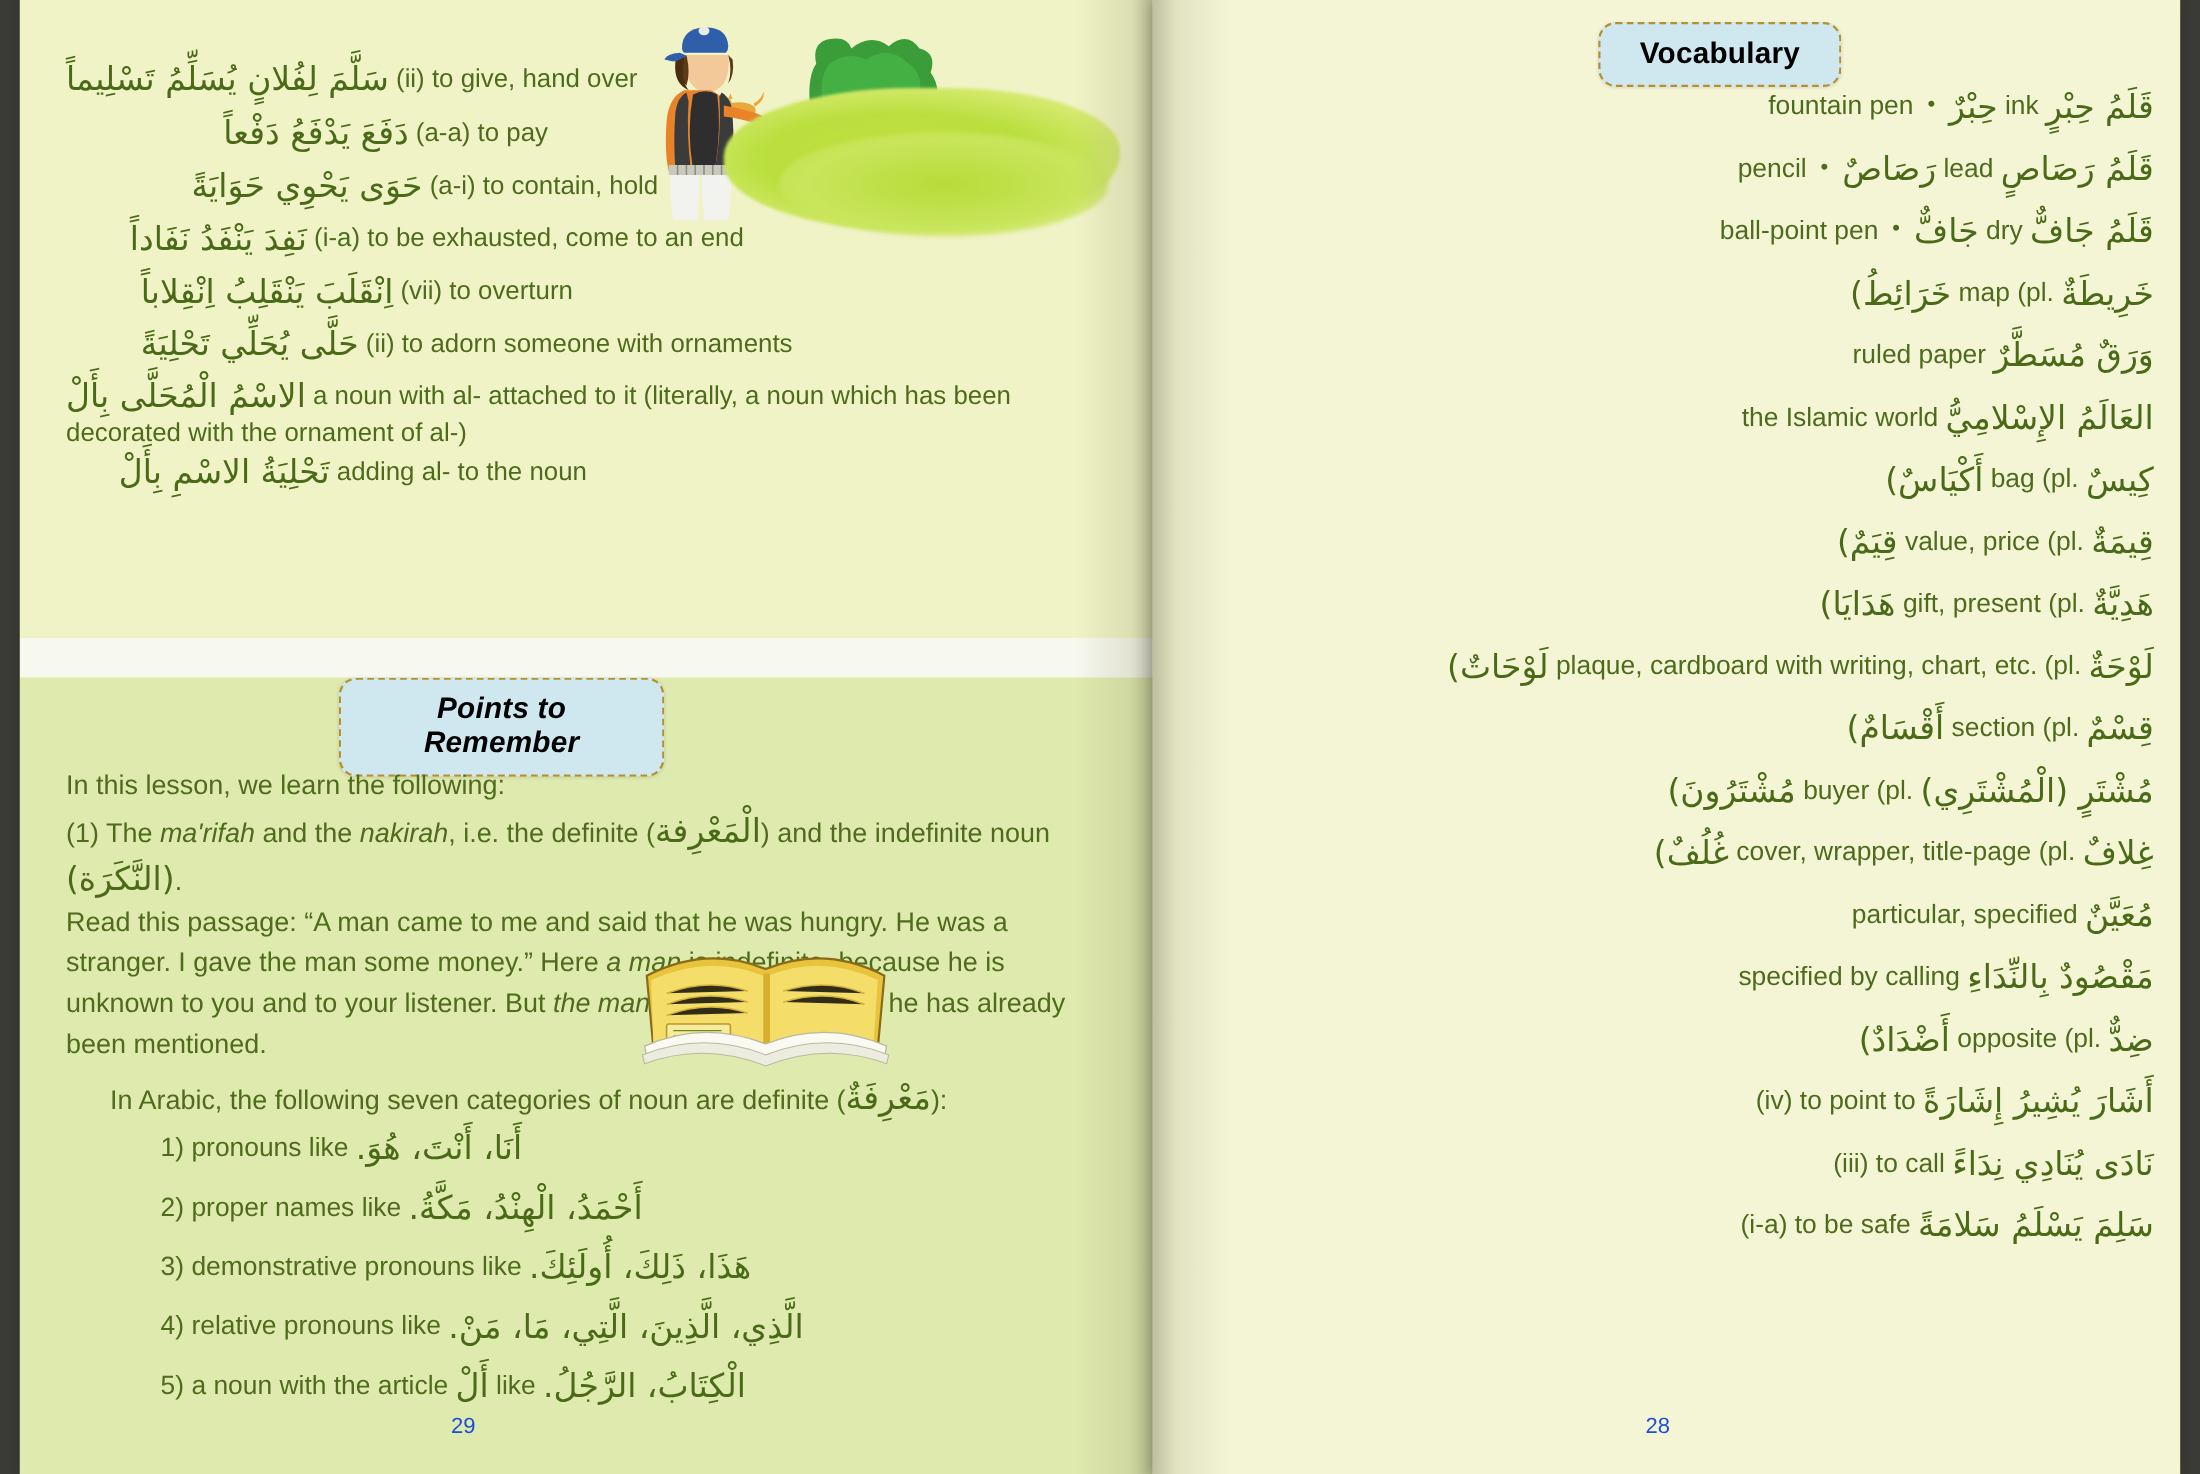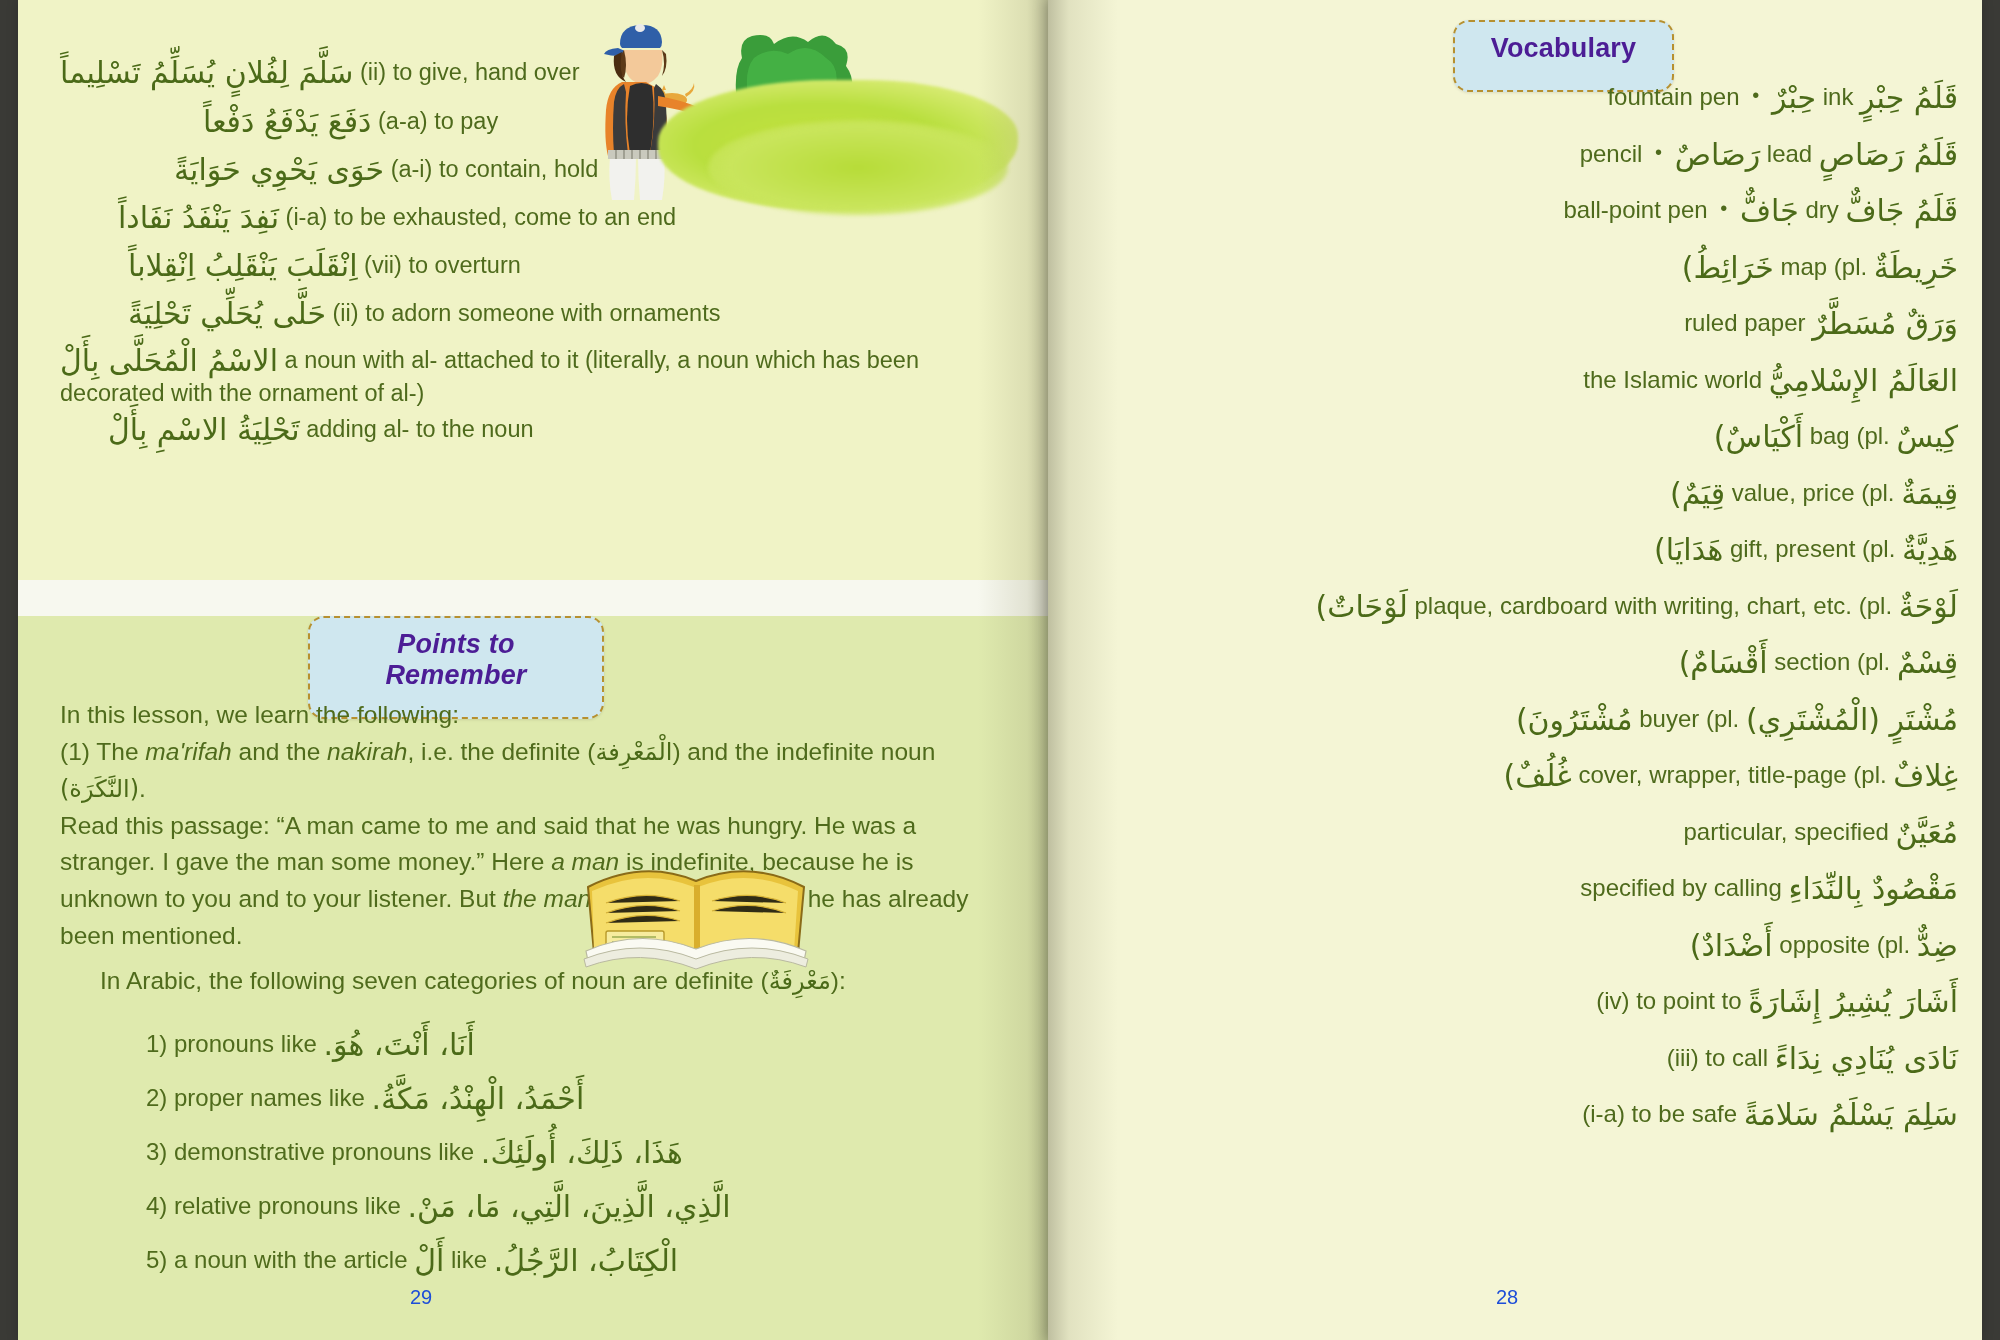--- a/index.html
+++ b/index.html
@@ -74,42 +74,42 @@
     font-size: 23.5px;
   }
   .verb-line .ar { font-size: 30px; vertical-align: -3px; }
 
   
   .badge {
     position: absolute;
     background: #cfe7ef;
     border: 2.5px dashed #b6902f;
     border-radius: 16px;
-    color: #4c1d95;
+    color: #000000;
     font-weight: bold;
     font-size: 27px;
     letter-spacing: 0.2px;
     text-align: center;
-    padding: 11px 26px 26px 26px;
+    padding: 11px 26px 13px 26px;
     box-shadow: 0 1px 3px rgba(0,0,0,0.10);
   }
 
   
   #ptr-body {
     position: absolute;
     left: 42px;
     top: 700px;
     width: 930px;
     color: #4f6b1c;
     font-size: 24.5px;
     line-height: 1.26;
   }
   #ptr-body p { margin: 0 0 6px 0; }
   #ptr-body i { font-style: italic; }
-  #ptr-body .ar { font-size: 24px; }
+  #ptr-body .ar { font-size: 30px; }
 
   #ptr-list {
     position: absolute;
     left: 112px;
     top: 1027px;
     width: 880px;
     color: #4f6b1c;
     font-size: 24px;
     margin-left: 16px;
   }

